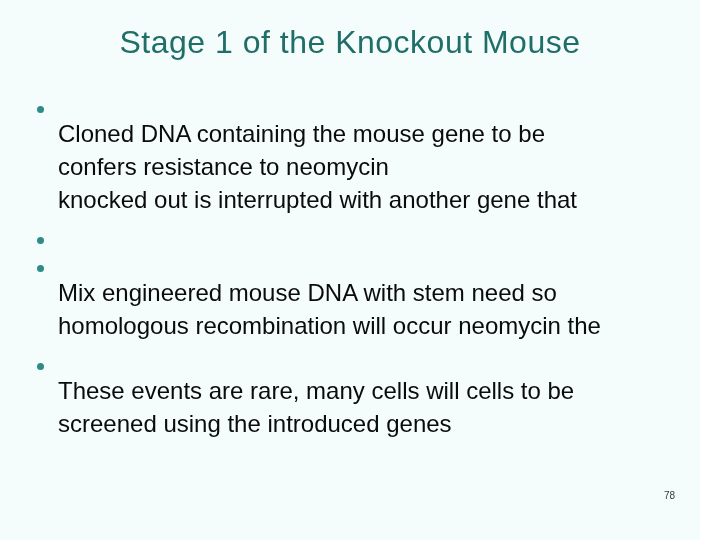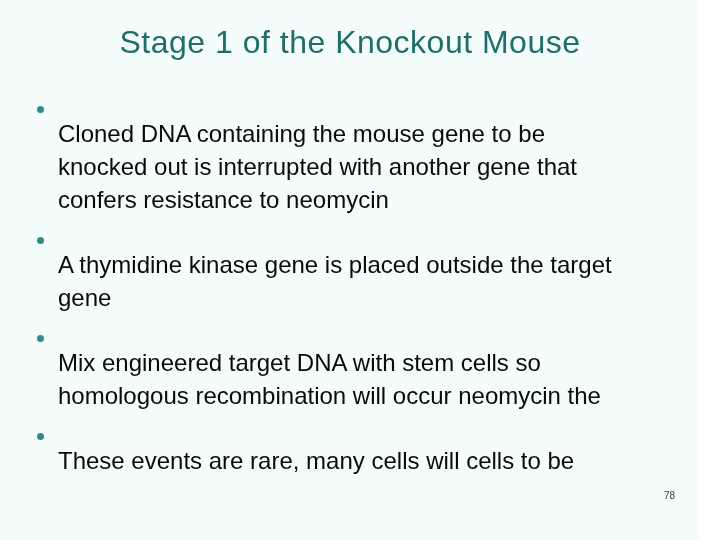--- a/index.html
+++ b/index.html
@@ -68,43 +68,40 @@
 
 <div class="slide">
   <div class="slide-title">Stage 1 of the Knockout Mouse</div>
 
   <ul class="bullet-list">
 
       <li class="bullet-item">
         <span class="bullet-dot"></span>
         <span class="bullet-text">
           <div>Cloned DNA containing the mouse gene to be</div>
+          <div>confers resistance to neomycin</div>
           <div>knocked out is interrupted with another gene that</div>
-          <div>confers resistance to neomycin</div>
         </span>
       </li>
 
       <li class="bullet-item">
         <span class="bullet-dot"></span>
-        <span class="bullet-text">
-          <div>A thymidine kinase gene is placed outside the target</div>
-          <div>gene</div>
-        </span>
       </li>
 
       <li class="bullet-item">
         <span class="bullet-dot"></span>
         <span class="bullet-text">
-          <div>Mix engineered target DNA with stem cells so</div>
+          <div>Mix engineered mouse DNA with stem need so</div>
           <div>homologous recombination will occur neomycin the</div>
         </span>
       </li>
 
       <li class="bullet-item">
         <span class="bullet-dot"></span>
         <span class="bullet-text">
           <div>These events are rare, many cells will cells to be</div>
+          <div>screened using the introduced genes</div>
         </span>
       </li>
     </ul>
 
   <div class="page-number">78</div>
 </div>
 
 </body></html>

